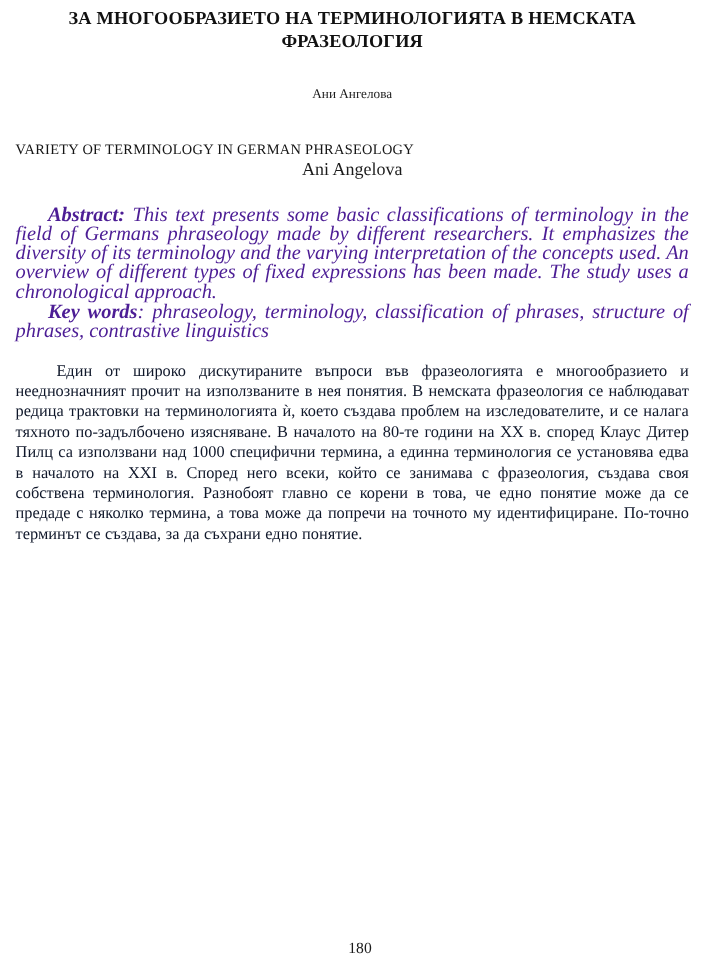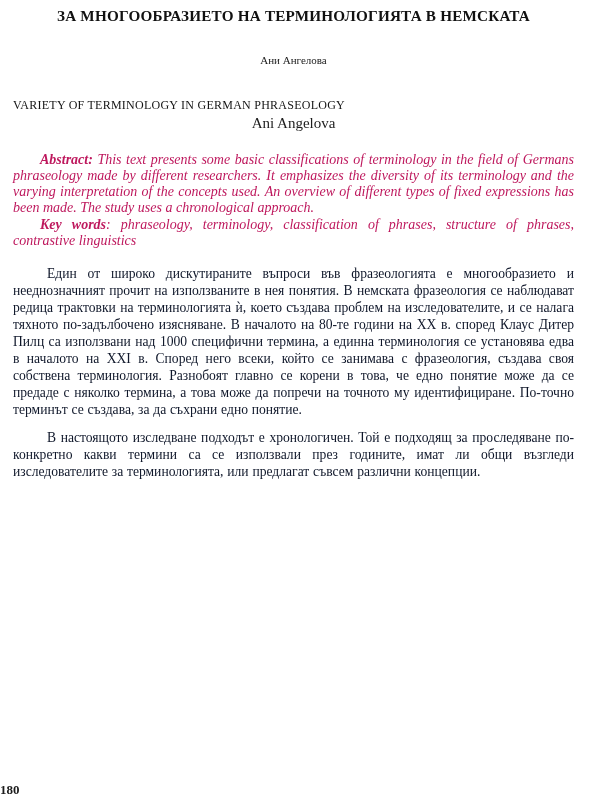--- a/index.html
+++ b/index.html
@@ -69,25 +69,25 @@
     font-size: 15px;
     line-height: 17px;
     margin-top: 1px;
     color: #1c1c1c;
   }
 
   
   .abstract-block {
     margin-top: 20px;
     font-style: italic;
-    font-size: 14px;
+    font-size: 17px;
     line-height: 16.0px;
     text-align: justify;
     text-justify: inter-word;
-    color: #be185d;
+    color: #4c1d95;
   }
   .abstract-block p {
     margin: 0;
     text-indent: 27px;
   }
   .abstract-block .lead {
     font-weight: bold;
     font-style: italic;
   }
   .abstract-block p + p {
@@ -111,48 +111,47 @@
   .body-block p.gap {
     margin-top: 11px;
   }
 
   
   .folio {
     position: absolute;
     left: 0;
     top: 782px;
     width: 600px;
-    text-align: left;
+    text-align: center;
     font-size: 13px;
     line-height: 15px;
     color: #1c1c1c;
-    font-weight: bold;
   }
 </style>
 </head>
 <body>
 
 <div class="page">
   <div class="content">
 
     <div class="title-cyr">
       <span>ЗА МНОГООБРАЗИЕТО НА ТЕРМИНОЛОГИЯТА В НЕМСКАТА</span>
+      <span class="l2">ФРАЗЕОЛОГИЯ</span>
     </div>
 
     <div class="author-cyr">Ани Ангелова</div>
 
     <div class="title-eng">VARIETY OF TERMINOLOGY IN GERMAN PHRASEOLOGY</div>
     <div class="author-eng">Ani Angelova</div>
 
     <div class="abstract-block">
       <p><span class="lead">Abstract:</span><span> This text presents some basic classifications of terminology in the field of Germans phraseology made by different researchers. It emphasizes the diversity of its terminology and the varying interpretation of the concepts used. An overview of different types of fixed expressions has been made. The study uses a chronological approach.</span></p>
       <p><span class="lead">Key words</span><span>: phraseology, terminology, classification of phrases, structure of phrases, contrastive linguistics</span></p>
     </div>
 
     <div class="body-block">
       <p>Един от широко дискутираните въпроси във фразеологията е многообразието и нееднозначният прочит на използваните в нея понятия. В немската фразеология се наблюдават редица трактовки на терминологията ѝ, което създава проблем на изследователите, и се налага тяхното по-задълбочено изясняване. В началото на 80-те години на ХХ в. според Клаус Дитер Пилц са използвани над 1000 специфични термина, а единна терминология се установява едва в началото на XXI в. Според него всеки, който се занимава с фразеология, създава своя собствена терминология. Разнобоят главно се корени в това, че едно понятие може да се предаде с няколко термина, а това може да попречи на точното му идентифициране. По-точно терминът се създава, за да съхрани едно понятие.</p>
-      <p class="gap">В настоящото изследване подходът е хронологичен. Той е подходящ за проследяване по-конкретно какви термини са се използвали през годините, имат ли общи възгледи изследователите за терминологията, или предлагат съвсем различни концепции.</p>
     </div>
 
   </div>
 
   <div class="folio">180</div>
 </div>
 
 </body></html>

